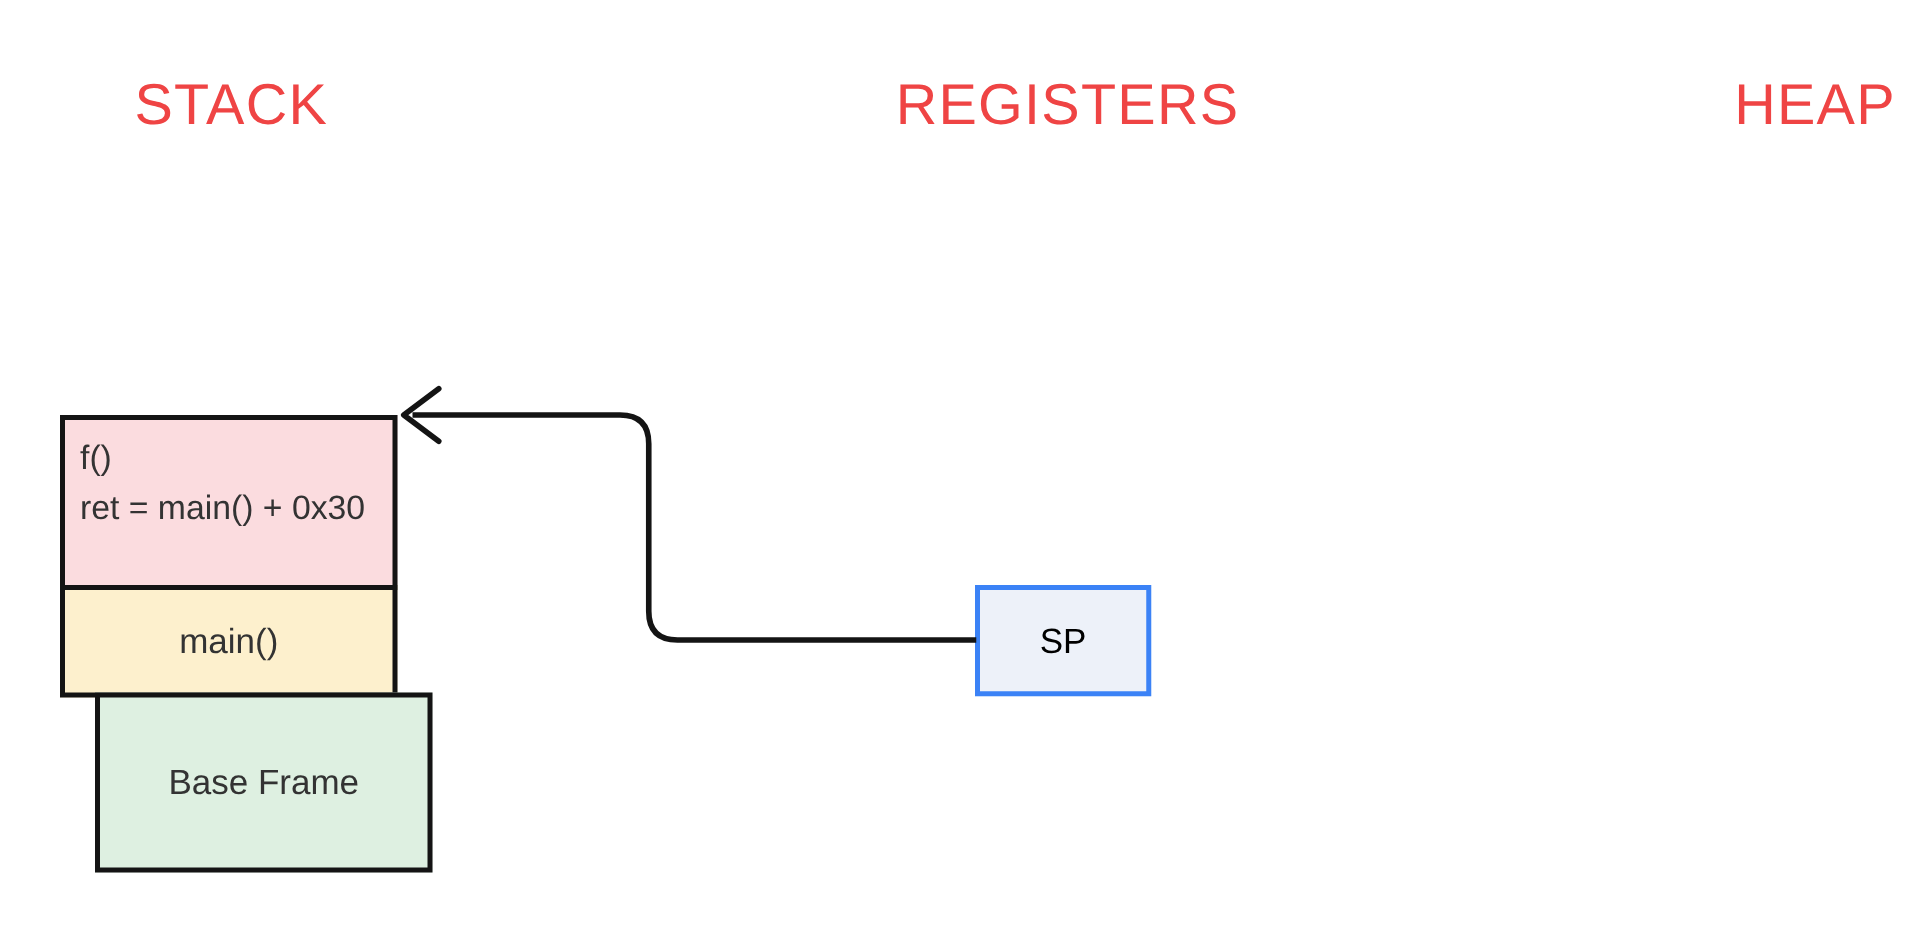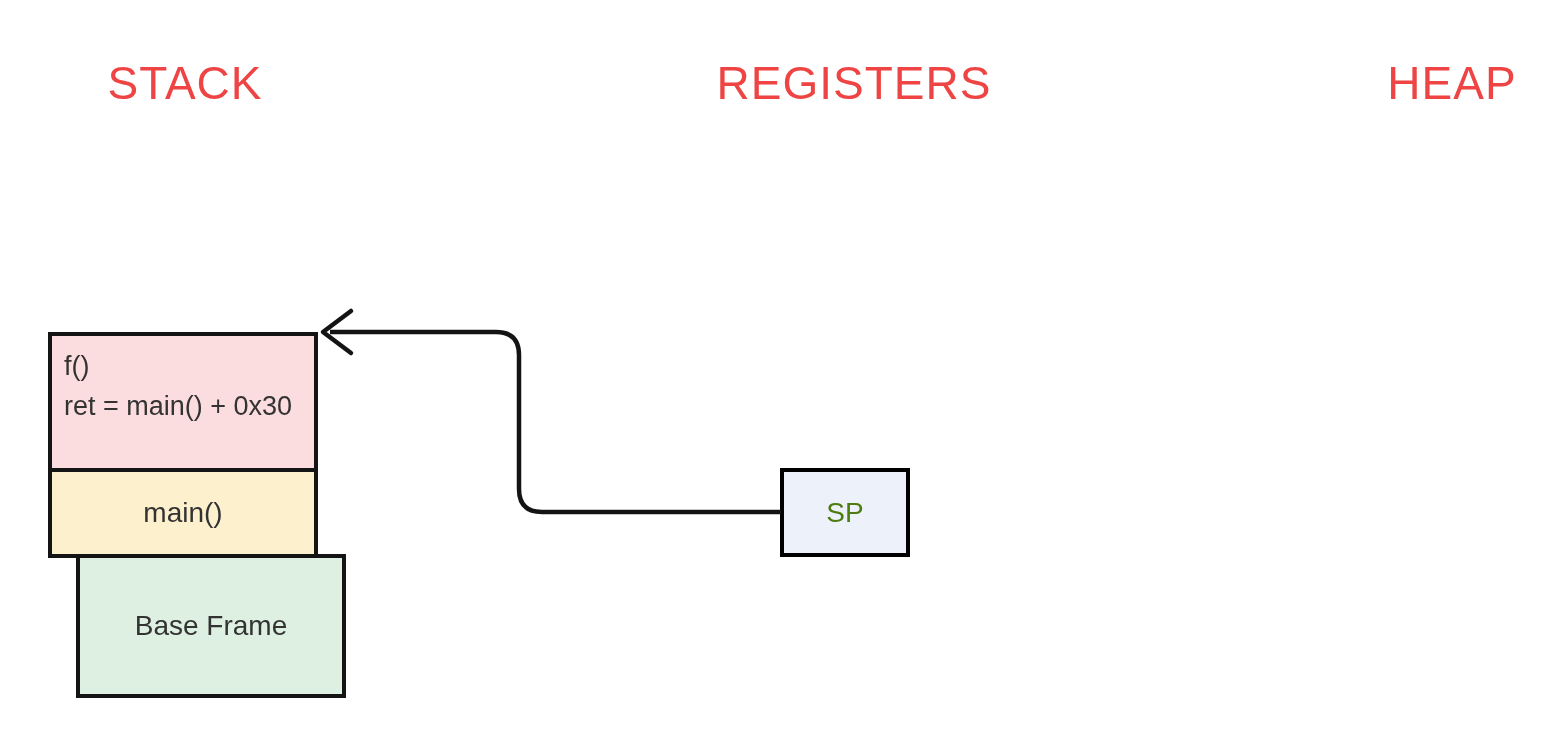--- a/index.html
+++ b/index.html
@@ -63,30 +63,30 @@
     align-items: center;
     justify-content: center;
     font-size: 28px;
   }
   .fline { white-space: nowrap; }
 
   .sp-box {
     position: absolute;
     left: 780px;
     top: 468px;
-    width: 130px;
+    width: 141px;
     height: 89px;
     box-sizing: border-box;
     background: #edf1f9;
-    border: 4px solid #000000;
+    border: 4px solid #3b82f6;
     display: flex;
     align-items: center;
     justify-content: center;
     font-size: 28px;
-    color: #4d7c0f;
+    color: #000000;
   }
 
   .arrow {
     position: absolute;
     left: 0;
     top: 0;
     pointer-events: none;
   }
 
   .watermark {

